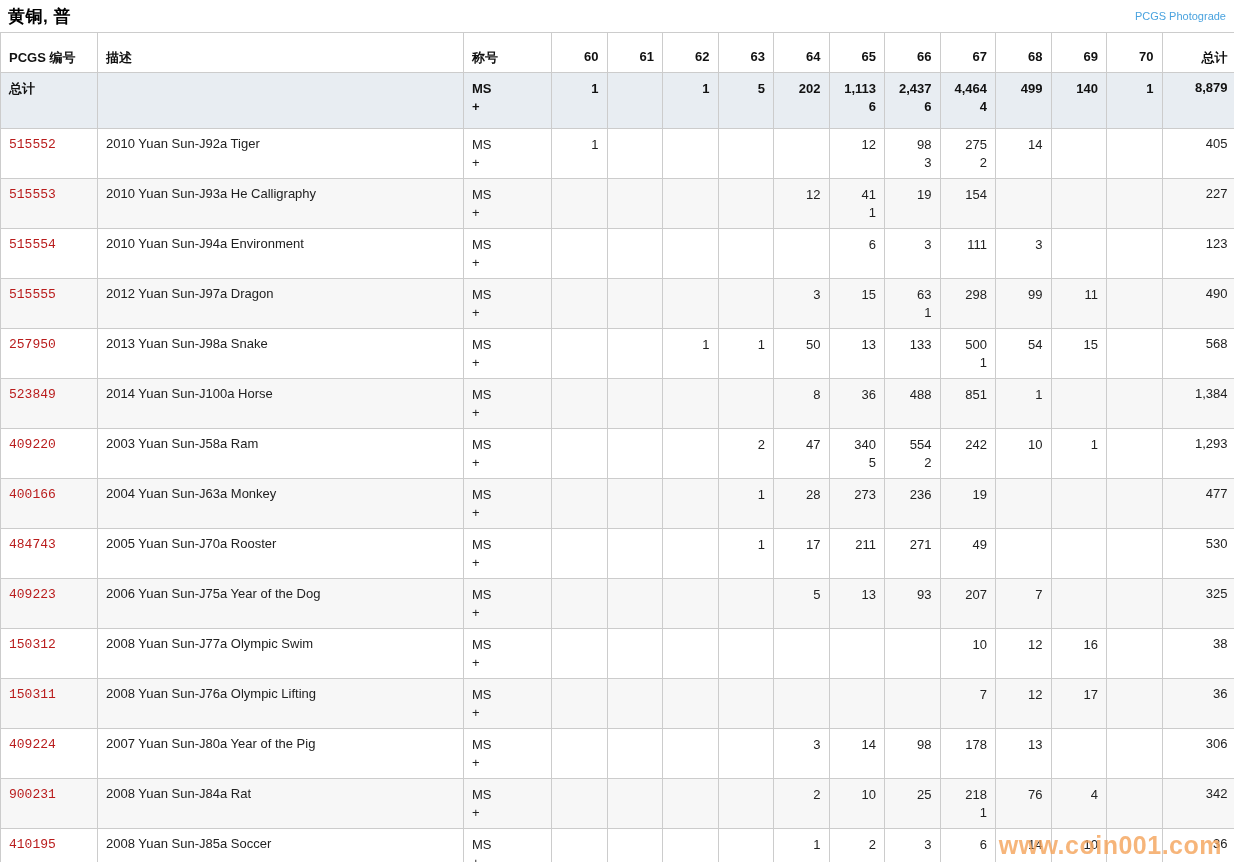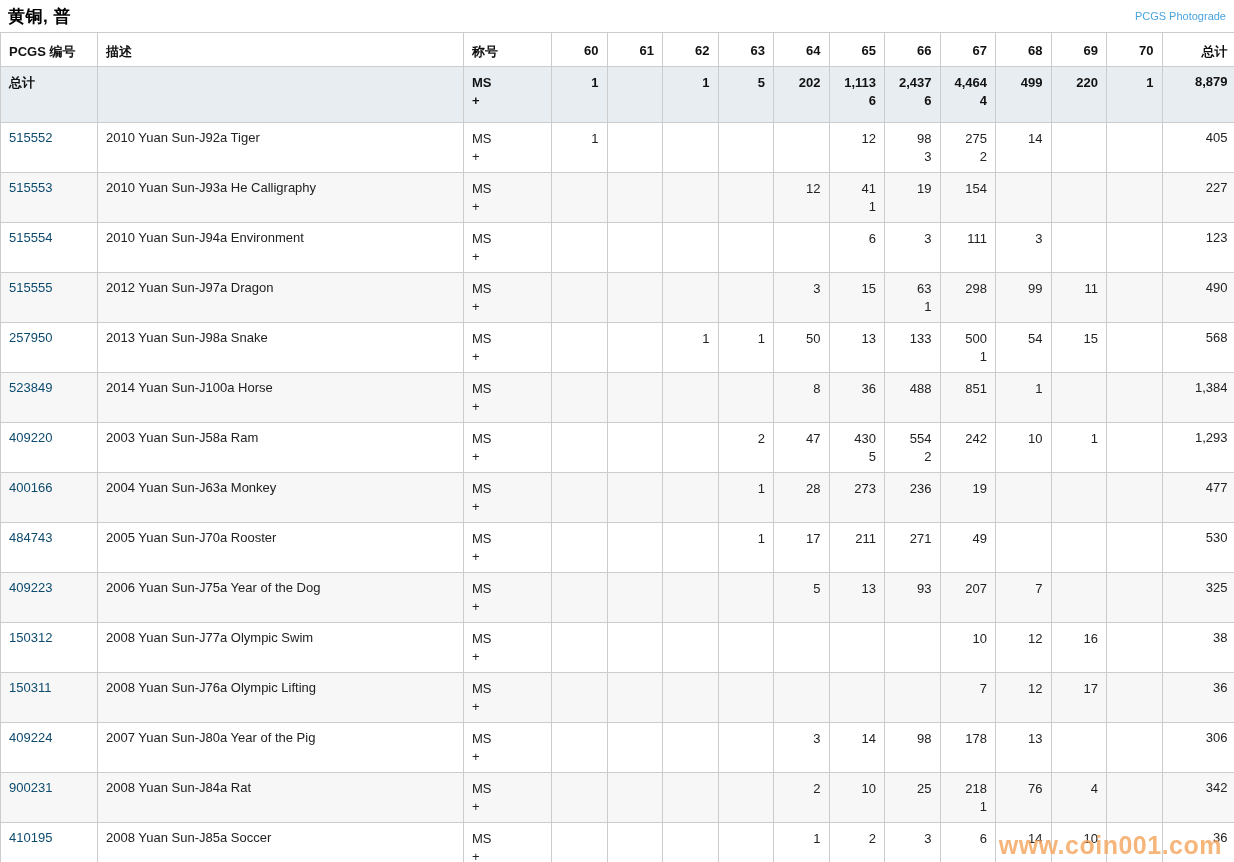--- a/index.html
+++ b/index.html
@@ -11,31 +11,31 @@
     height:30px; display:flex; justify-content:space-between; align-items:center;
     padding:16px 8px; box-sizing:border-box;
   }
   .page-title { font-size:17px; font-weight:bold; color:#000; letter-spacing:.5px; }
   .photograde-link { font-size:11px; color:#4aa3df; text-decoration:none; cursor:pointer; }
   table.pop { border-collapse:collapse; table-layout:fixed; width:1235px; }
   table.pop th, table.pop td {
     border:1px solid #ccc; vertical-align:top; box-sizing:border-box;
     overflow:hidden; white-space:nowrap;
   }
-  thead th { font-size:13px; font-weight:bold; color:#111; padding:10px 8px 5px; height:28px; }
+  thead th { font-size:13px; font-weight:bold; color:#111; padding:16px 8px 5px; height:28px; }
   .txt { text-align:left; }
   .num { text-align:right; }
   tbody td { font-size:13px; color:#222; padding:7px 8px 0; }
   tr.total-row { background:#e8edf2; height:56px; }
   tr.total-row td { font-weight:bold; color:#111; }
   tr.data-row { height:50px; background:#fff; }
   tr.data-row.alt { background:#f7f7f7; }
   .l1 { line-height:17px; }
   .l2 { line-height:20px; }
-  a.pcgs-link { color:#0c4a6e; text-decoration:none; cursor:pointer; }
+  a.pcgs-link { color:#b91c1c; text-decoration:none; cursor:pointer;font-family:Liberation Mono, monospace; }
   .watermark {
     position:absolute; right:12px; bottom:2px; z-index:5; pointer-events:none;
     font-size:25px; font-weight:bold; color:#f5a55e; opacity:.82; letter-spacing:.5px;
   }
 </style>
 </head>
 <body>
 
 <div class="topbar">
   <div class="page-title">黄铜, 普</div>
@@ -117,21 +117,21 @@
         </td>
         <td class="num">
           <div class="l1">4,464</div>
           <div class="l2">4</div>
         </td>
         <td class="num">
           <div class="l1">499</div>
           <div class="l2">&nbsp;</div>
         </td>
         <td class="num">
-          <div class="l1">220</div>
+          <div class="l1">140</div>
           <div class="l2">&nbsp;</div>
         </td>
         <td class="num">
           <div class="l1">1</div>
           <div class="l2">&nbsp;</div>
         </td>
         <td class="num">8,879</td>
       </tr>
       <tr class="data-row">
         <td class="txt"><a class="pcgs-link" href="#">515552</a></td>
@@ -472,21 +472,21 @@
         </td>
         <td class="num">
           <div class="l1">2</div>
           <div class="l2">&nbsp;</div>
         </td>
         <td class="num">
           <div class="l1">47</div>
           <div class="l2">&nbsp;</div>
         </td>
         <td class="num">
-          <div class="l1">430</div>
+          <div class="l1">340</div>
           <div class="l2">5</div>
         </td>
         <td class="num">
           <div class="l1">554</div>
           <div class="l2">2</div>
         </td>
         <td class="num">
           <div class="l1">242</div>
           <div class="l2">&nbsp;</div>
         </td>

